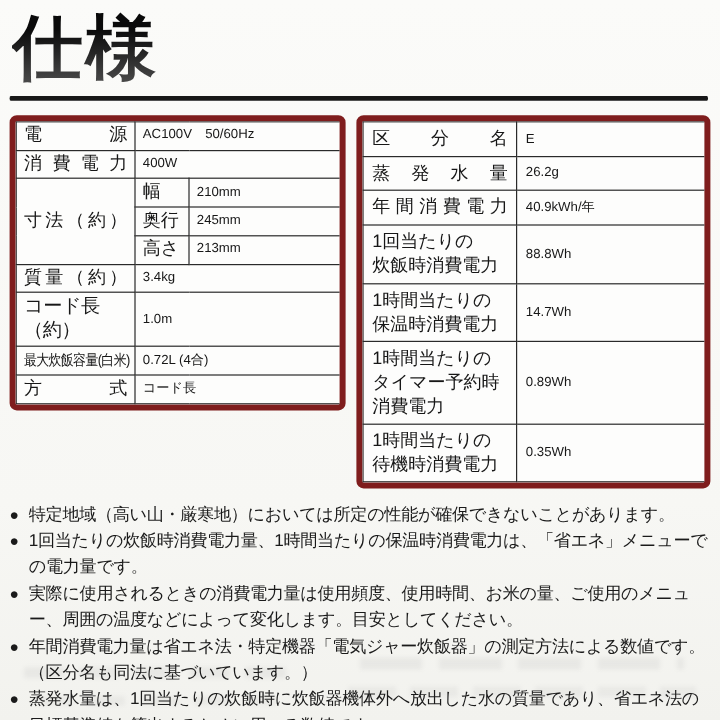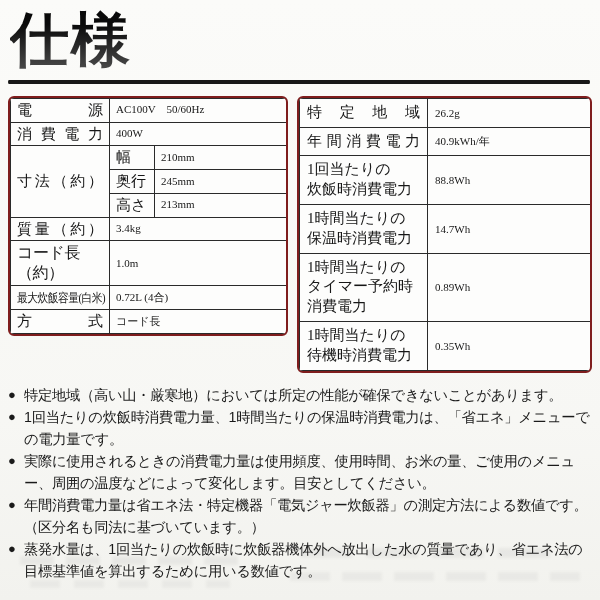--- a/index.html
+++ b/index.html
@@ -31,25 +31,24 @@
   .rule {
     height: 4px;
     background: #181818;
     border-radius: 2px / 4px;
     margin: 7px 2px 12px 0;
   }
 
   
   .tables { display: flex; gap: 9px; align-items: flex-start; }
   .twrap {
-    border: 2px solid #7f1d1d;
+    border: 5px solid #7f1d1d;
     border-radius: 6px;
     overflow: hidden;
     background: #fdfdfc;
-    font-family: Liberation Serif, serif;
   }
   table { border-collapse: collapse; table-layout: fixed; }
   td {
     border: 1.5px solid #2a2a2a;
     font-size: 15px;
     padding: 2px 6px;
     vertical-align: middle;
     color: #171717;
   }
   .left-table table { width: 277px; }
@@ -160,22 +159,26 @@
         </table>
     </div>
 
     <div class="twrap right-table">
       <table>
         <colgroup>
             <col style="width:128px">
             <col>
           </colgroup>
         <tbody>
+            <tr class="single">
+          <td class="lbl spread">区分名</td>
+          <td class="val">E</td>
+        </tr>
         <tr class="single">
-          <td class="lbl spread">特定地域</td>
+          <td class="lbl spread">蒸発水量</td>
           <td class="val">26.2g</td>
         </tr>
         <tr class="single">
           <td class="lbl spread">年間消費電力</td>
           <td class="val">40.9kWh/年</td>
         </tr>
         <tr>
           <td class="lbl">1回当たりの
 炊飯時消費電力</td>
           <td class="val">88.8Wh</td>

